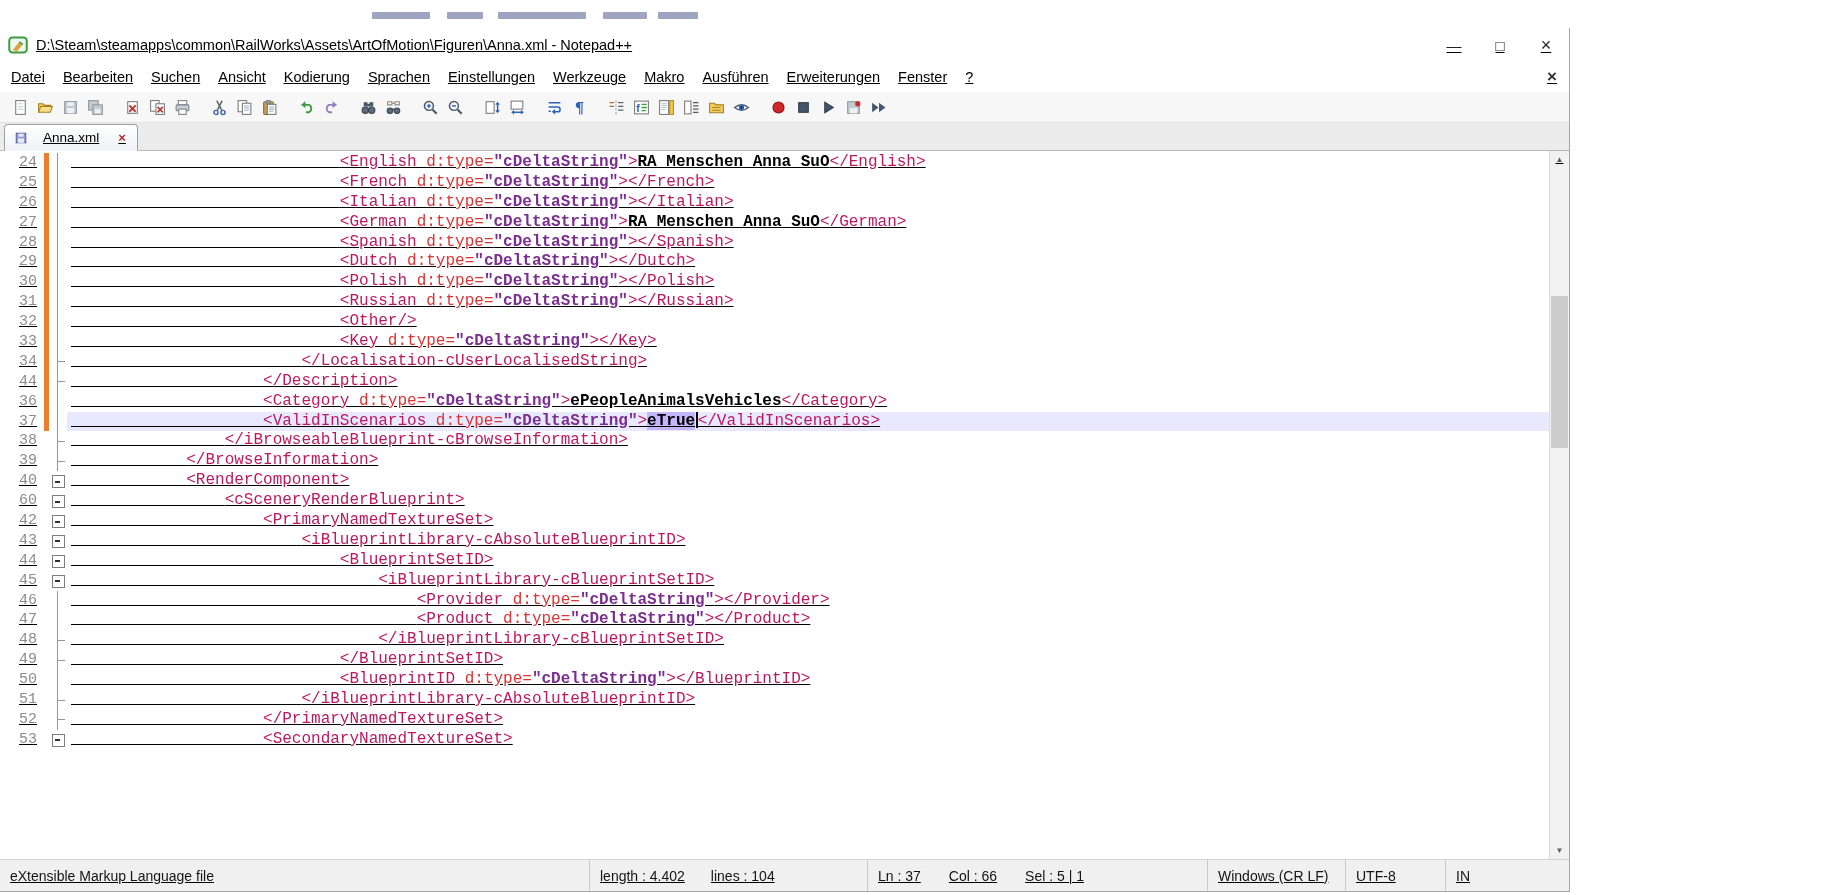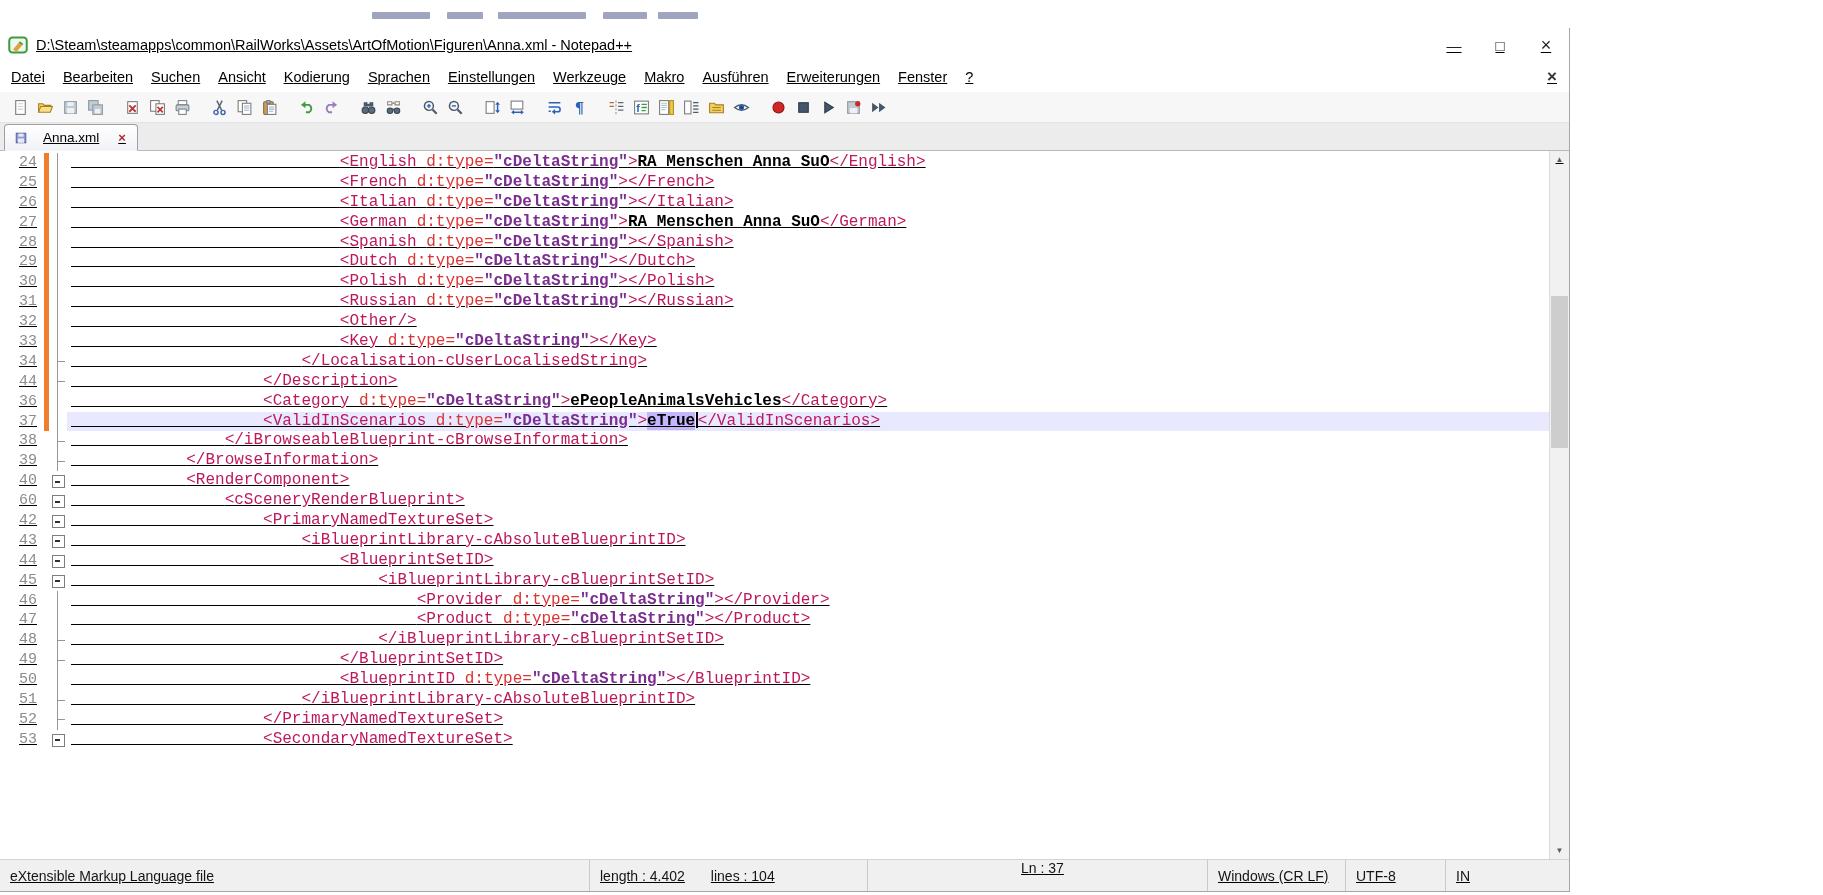--- a/index.html
+++ b/index.html
@@ -71,21 +71,21 @@
   .vscroll { width:20px; flex:none; background:#f1f1f1; border-left:1px solid #dcdcdc; position:relative; }
   .vs-arrow { height:17px; display:flex; align-items:center; justify-content:center; font-size:8px; color:#5a5a5a; }
   .vs-arrow.down { position:absolute; bottom:0; left:0; right:0; }
   .vs-thumb { position:absolute; left:1px; right:1px; top:145px; height:152px; background:#cdcdcd; }
 
   
   .statusbar { height:32px; background:#f0f0f0; border-top:1px solid #d4d4d4; display:flex; font-size:14px; color:#141414; }
   .ss { display:flex; align-items:center; padding-left:10px; border-right:1px solid #c9c9c9; flex:none; }
   .s1 { width:590px; }
   .s2 { width:278px; gap:26px; }
-  .s3 { width:340px; gap:28px;flex-direction:column; }
+  .s3 { width:340px; gap:28px; }
   .s4 { width:138px; }
   .s5 { width:100px; }
   .s6 { flex:1; border-right:none; }
 </style>
 </head>
 <body>
 
 <div class="artifact">
   <i style="left:372px;width:58px"></i>
   <i style="left:447px;width:36px"></i>

